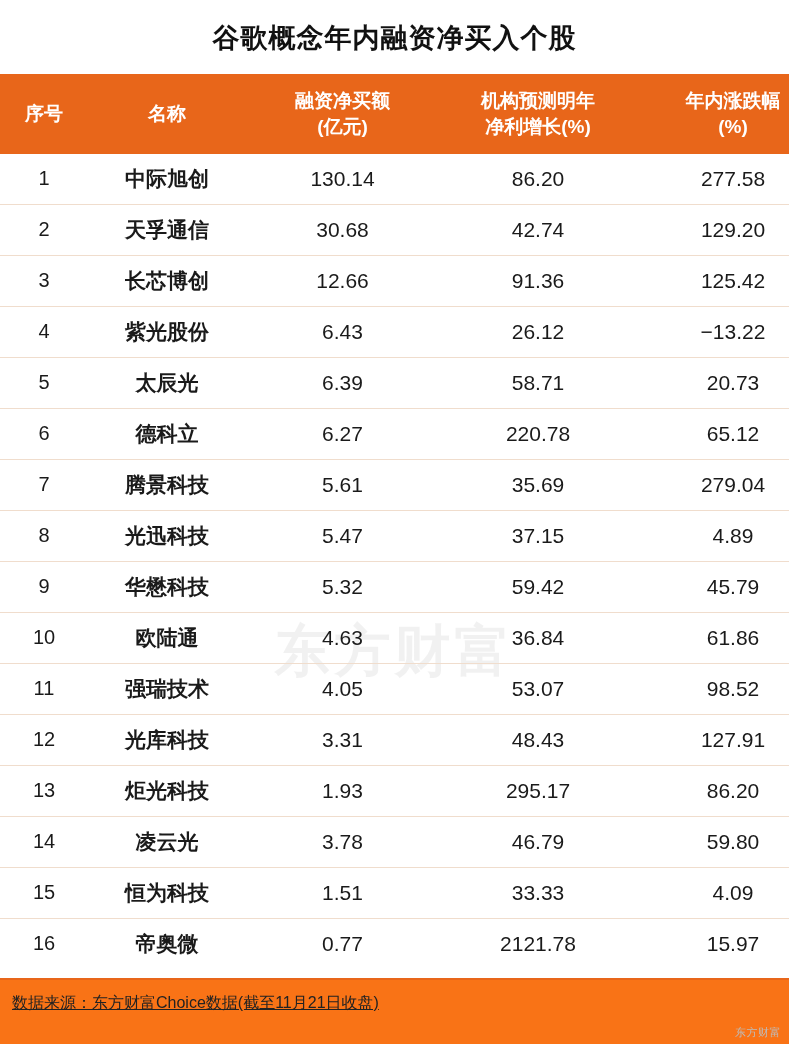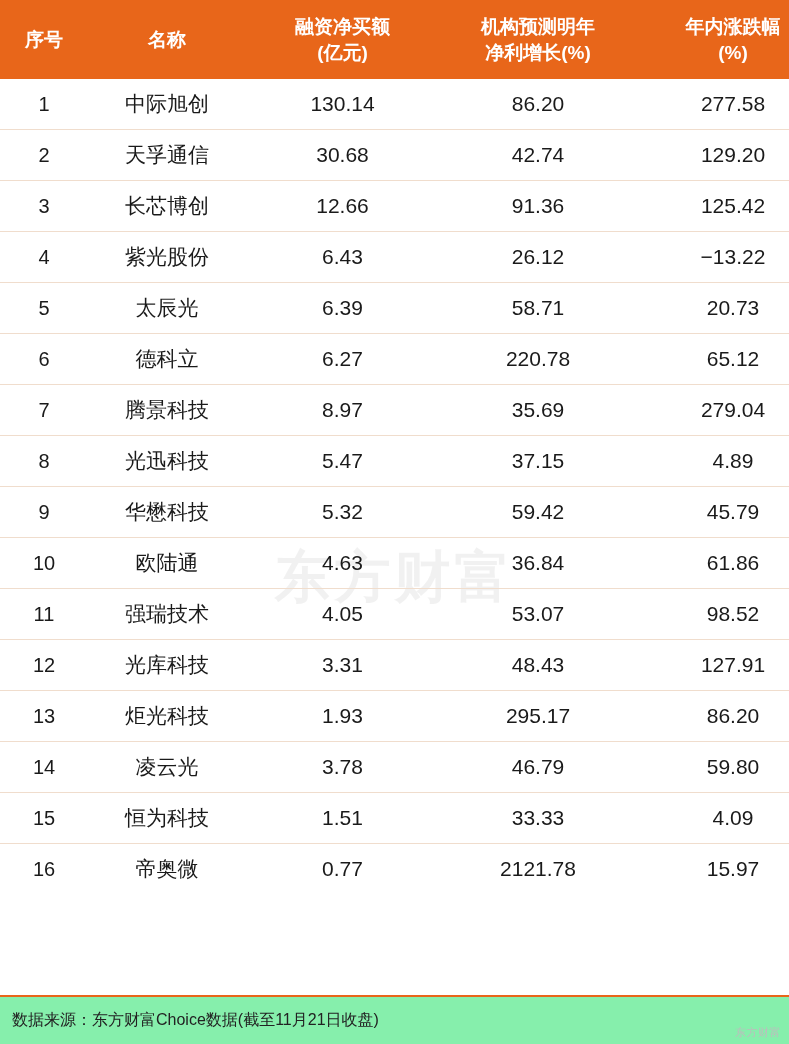--- a/index.html
+++ b/index.html
@@ -73,59 +73,62 @@
     background: transparent;
   }
   table.data tbody tr:last-child td {
     border-bottom: none;
   }
   table.data tbody td.idx {
     font-size: 20px;
   }
   table.data tbody td.name {
     font-size: 21px;
+    font-weight: bold;
   }
   .watermark {
     position: absolute;
     z-index: 1;
     top: 540px;
     left: 50%;
     transform: translateX(-50%);
     font-size: 56px;
     font-weight: bold;
     color: rgba(0,0,0,0.055);
     letter-spacing: 4px;
     white-space: nowrap;
     pointer-events: none;
     font-family: "DejaVu Sans", sans-serif;
   }
   .footer {
     border-top: 2px solid #e8661a;
-    padding: 13px 12px 13px 12px;
+    padding: 13px 12px 30px 12px;
     font-size: 16px;
     color: #222222;
-    background: #86efac;
+    background: #f97316;
     position: relative;
     z-index: 3;
+    text-decoration: underline;
   }
   .corner {
     position: absolute;
     right: 8px;
     bottom: 4px;
     font-size: 11px;
     color: #bdbdbd;
     letter-spacing: 0.5px;
     z-index: 4;
   }
 </style>
 </head>
 <body>
 
 <div class="page">
 
+  <div class="title">谷歌概念年内融资净买入个股</div>
 
   <div class="table-wrap">
     <div class="watermark">东方财富</div>
     <table class="data">
       <thead>
         <tr>
           <th class="col-idx">序号</th>
           <th class="col-name">名称</th>
           <th class="col-v1">
             <div>融资净买额</div>
@@ -180,21 +183,21 @@
           <tr>
             <td class="idx">6</td>
             <td class="name">德科立</td>
             <td class="v1">6.27</td>
             <td class="v2">220.78</td>
             <td class="v3">65.12</td>
           </tr>
           <tr>
             <td class="idx">7</td>
             <td class="name">腾景科技</td>
-            <td class="v1">8.97</td>
+            <td class="v1">5.61</td>
             <td class="v2">35.69</td>
             <td class="v3">279.04</td>
           </tr>
           <tr>
             <td class="idx">8</td>
             <td class="name">光迅科技</td>
             <td class="v1">5.47</td>
             <td class="v2">37.15</td>
             <td class="v3">4.89</td>
           </tr>

